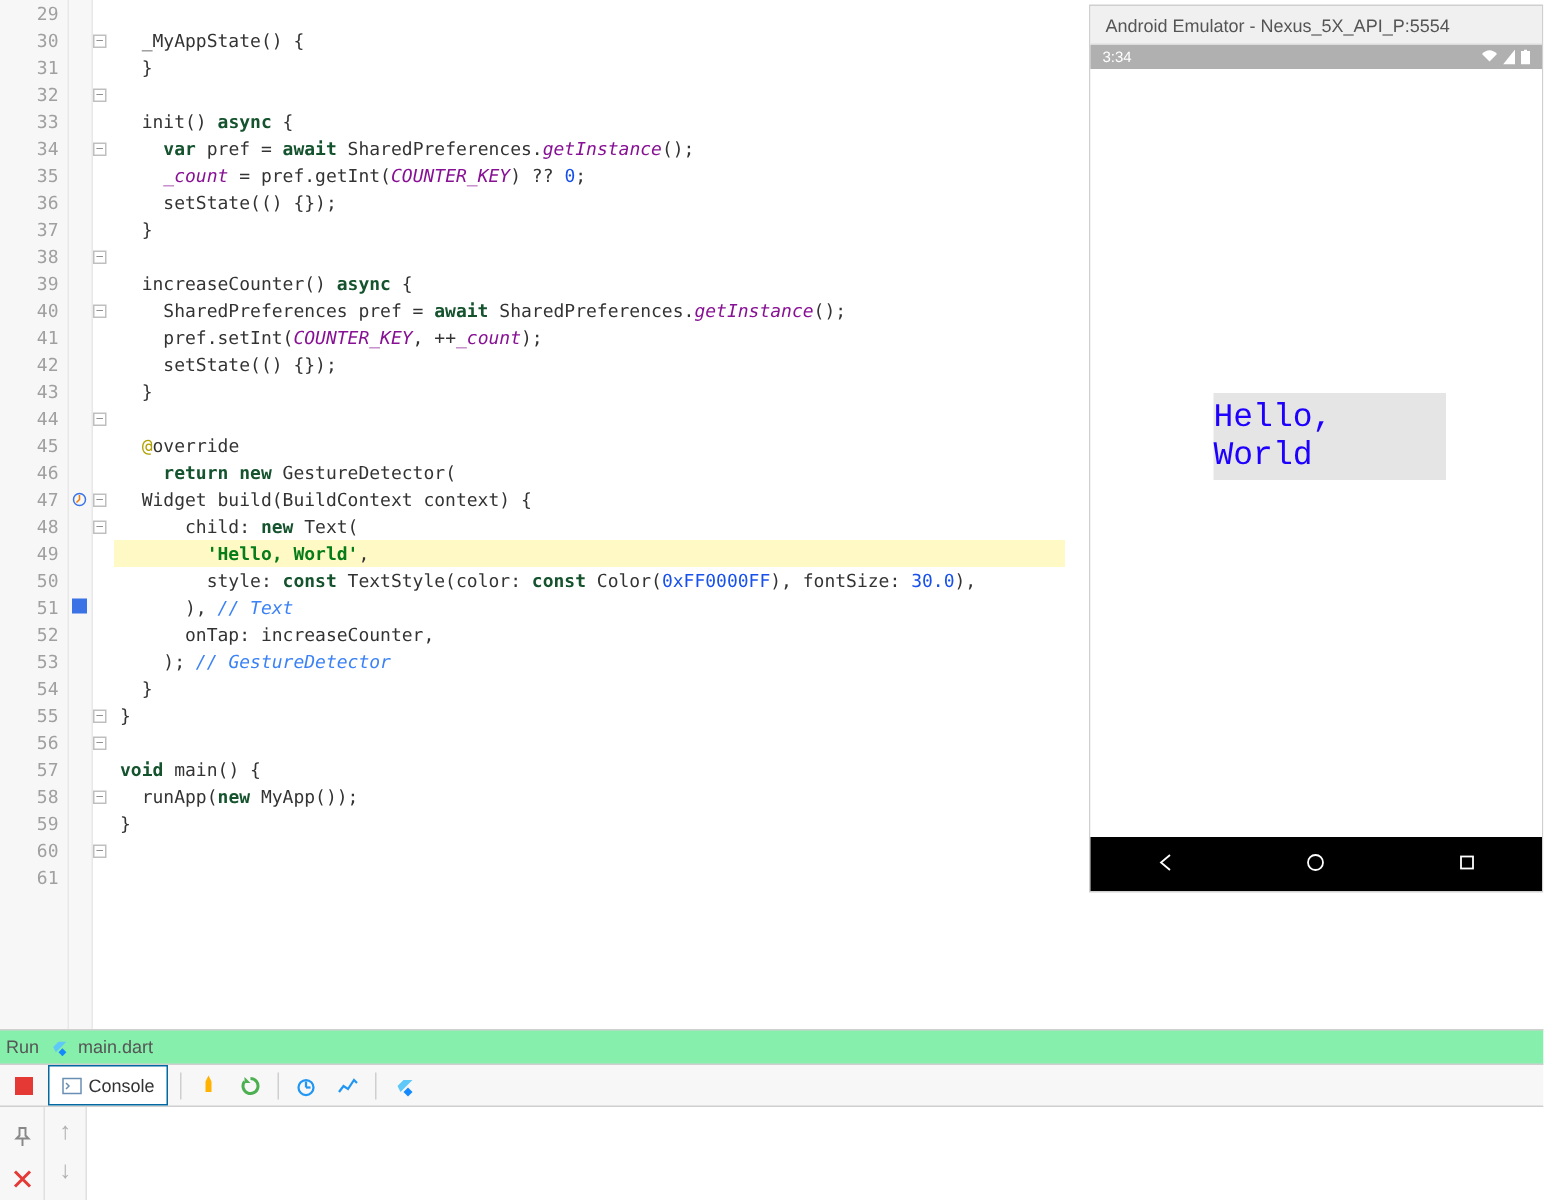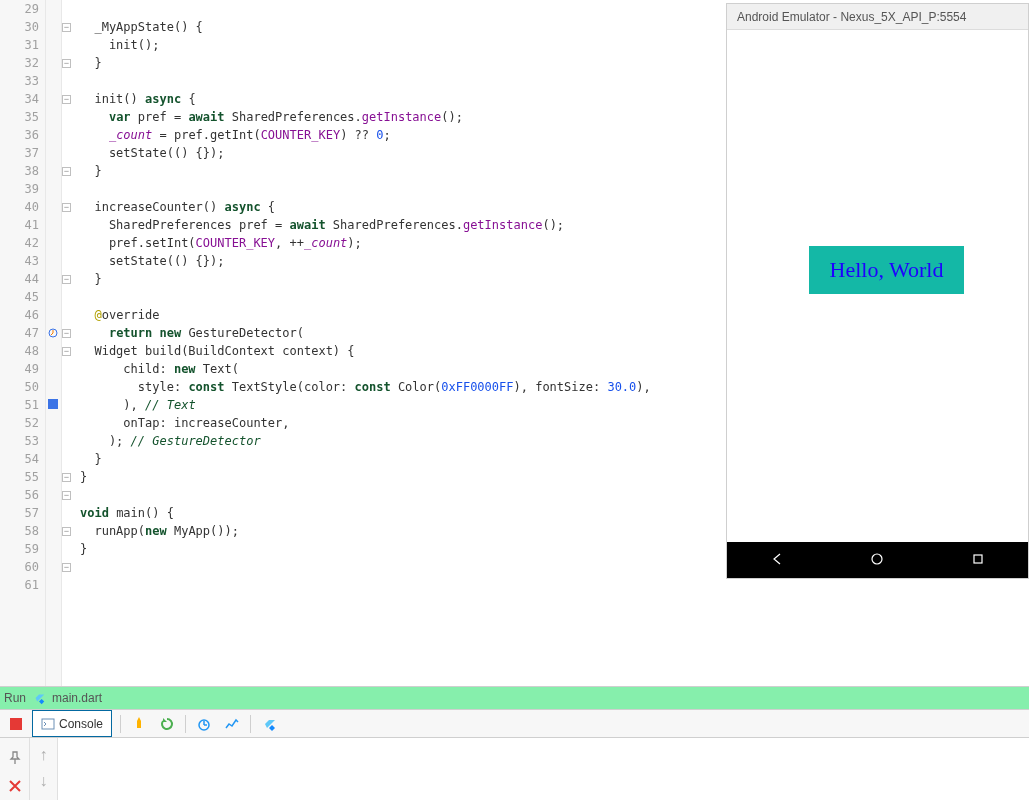--- a/index.html
+++ b/index.html
@@ -10,36 +10,36 @@
   .editor-pane { width: 710px; display: flex; overflow: hidden; background: #fff; }
   .gutter { width: 46px; background: #f7f7f7; border-right: 1px solid #e8e8e8; text-align: right; padding-right: 6px; font-family: "Consolas","Menlo",monospace; font-size: 12px; color: #a0a0a0; user-select: none; }
   .gutter-line { height: 18px; line-height: 18px; }
   .annot { width: 16px; background: #f7f7f7; border-right: 1px solid #e8e8e8; }
   .annot .gutter-line { height: 18px; position: relative; }
   .annot .mark-blue { position: absolute; left: 2px; top: 3px; width: 10px; height: 10px; background: #3b73e6; }
   .code { flex: 1; font-family: "Consolas","Menlo",monospace; font-size: 12px; color: #333; overflow: hidden; }
   .code-line { height: 18px; line-height: 18px; white-space: pre; padding-left: 4px; position: relative; }
   .hl-yellow { background: #fff9c6; }
   .orange-kw { color: #14532d; font-weight: bold; }
-  .purple { color: #871094; }
+  .purple { color: #871094; font-style: italic; }
   .purple2 { color: #871094; font-style: italic; }
   .num { color: #1750EB; }
   .str { color: #067D17; font-weight: bold; }
-  .cmt { color: #14532d; font-style: italic; }
+  .cmt { color: #3b82f6; font-style: italic; }
   .annot-text { color: #b0a000; }
   .fold-bar { width: 14px; background: #fff; position: relative; }
   .fold-line { height: 18px; }
   .fold-minus { display:inline-block; width:9px; height:9px; border:1px solid #bfbfbf; background:#fff; font-size:9px; line-height:7px; text-align:center; color:#8c8c8c; margin-top:4px; }
   
   .emulator-pane { flex:1; background:#fff; position: relative; }
   .emu-window { position: absolute; left: 16px; right: 0; top: 3px; border:1px solid #cfcfcf; background:#fff; }
   .emu-title { height: 26px; line-height: 26px; padding-left: 10px; font-size: 12px; color:#555; background:#f0f0f0; border-bottom:1px solid #dcdcdc; }
   .emu-status { height: 16px; background:#b0b0b0; color:#fff; font-size:10px; display:flex; align-items:center; padding:0 8px; justify-content: space-between; }
   .emu-body { height: 512px; background:#fff; position: relative; }
-  .hello-box { position:absolute; left:82px; top:216px; width:155px; height:48px; background:#14b8a6; color:#1e00ff; font-size:22px; display:flex; align-items:center; justify-content:center; font-family: Liberation Serif, serif; }
+  .hello-box { position:absolute; left:82px; top:216px; width:155px; height:58px; background:#e5e5e5; color:#1e00ff; font-size:22px; display:flex; align-items:center; justify-content:center; font-family: Liberation Mono, monospace; }
   .emu-nav { height: 36px; background:#000; display:flex; justify-content:space-around; align-items:center; color:#fff; }
   .nav-ic { width:14px; height:14px; }
   
   .run-bar { height: 24px; border-top:1px solid #cfcfcf; border-bottom:1px solid #cfcfcf; background:#86efac; display:flex; align-items:center; padding-left:4px; font-size:12px; color:#555; }
   .run-bar .flutter-ic { width:14px; height:14px; margin:0 6px; }
   .console-bar { height: 28px; border-bottom:1px solid #cfcfcf; background:#f7f7f7; display:flex; align-items:center; }
   .console-bar .stop-ic { width:12px; height:12px; background:#e53935; margin:0 10px; }
   .tab-btn { display:flex; align-items:center; padding:0 8px; height:100%; border:1px solid #0369a1; background:#fff; margin-right:4px; font-size:12px; }
   .tool-ic { width:16px; height:16px; margin:0 6px; display:flex; align-items:center; justify-content:center; }
   .sep { width:1px; height:18px; background:#cfcfcf; margin:0 4px; }
@@ -167,56 +167,71 @@
           <div class="fold-line"><span class="fold-minus">−</span></div>
           <div class="fold-line"></div>
           <div class="fold-line"><span class="fold-minus">−</span></div>
           <div class="fold-line"></div>
           <div class="fold-line"><span class="fold-minus">−</span></div>
           <div class="fold-line"></div>
         </div>
       <div class="code">
         <div class="code-line"></div>
         <div class="code-line">  _MyAppState() {</div>
-        <div class="code-line">    init();</div>
         <div class="code-line">  }</div>
         <div class="code-line"></div>
         <div class="code-line"><span>  init() </span><span class="orange-kw">async</span><span> {</span></div>
         <div class="code-line"><span>    </span><span class="orange-kw">var</span><span> pref = </span><span class="orange-kw">await</span><span> SharedPreferences.</span><span class="purple">getInstance</span><span>();</span></div>
         <div class="code-line"><span>    </span><span class="purple2">_count</span><span> = pref.getInt(</span><span class="purple">COUNTER_KEY</span><span>) ?? </span><span class="num">0</span><span>;</span></div>
         <div class="code-line">    setState(() {});</div>
         <div class="code-line">  }</div>
         <div class="code-line"></div>
         <div class="code-line"><span>  increaseCounter() </span><span class="orange-kw">async</span><span> {</span></div>
         <div class="code-line"><span>    SharedPreferences pref = </span><span class="orange-kw">await</span><span> SharedPreferences.</span><span class="purple">getInstance</span><span>();</span></div>
         <div class="code-line"><span>    pref.setInt(</span><span class="purple">COUNTER_KEY</span><span>, ++</span><span class="purple2">_count</span><span>);</span></div>
         <div class="code-line">    setState(() {});</div>
         <div class="code-line">  }</div>
         <div class="code-line"></div>
         <div class="code-line"><span>  </span><span class="annot-text">@</span><span>override</span></div>
         <div class="code-line"><span>    </span><span class="orange-kw">return new</span><span> GestureDetector(</span></div>
         <div class="code-line">  Widget build(BuildContext context) {</div>
         <div class="code-line"><span>      child: </span><span class="orange-kw">new</span><span> Text(</span></div>
+        <div class="code-line hl-yellow"><span>        </span><span class="str">'Hello, World'</span><span>,</span></div>
         <div class="code-line"><span>        style: </span><span class="orange-kw">const</span><span> TextStyle(color: </span><span class="orange-kw">const</span><span> Color(</span><span class="num">0xFF0000FF</span><span>), fontSize: </span><span class="num">30.0</span><span>),</span></div>
         <div class="code-line"><span>      ), </span><span class="cmt">// Text</span></div>
         <div class="code-line">      onTap: increaseCounter,</div>
         <div class="code-line"><span>    ); </span><span class="cmt">// GestureDetector</span></div>
         <div class="code-line">  }</div>
         <div class="code-line">}</div>
         <div class="code-line"></div>
         <div class="code-line"><span></span><span class="orange-kw">void</span><span> main() {</span></div>
         <div class="code-line"><span>  runApp(</span><span class="orange-kw">new</span><span> MyApp());</span></div>
         <div class="code-line">}</div>
         <div class="code-line"></div>
       </div>
     </div>
 
     <div class="emulator-pane">
       <div class="emu-window">
         <div class="emu-title">Android Emulator - Nexus_5X_API_P:5554</div>
+        <div class="emu-status">
+          <span>3:34</span>
+          <span class="status-icons">
+            <svg width="10" height="10" viewBox="0 0 10 10">
+                <path d="M0 3 L5 8 L10 3 Q5 -2 0 3" fill="#fff"></path>
+              </svg>
+            <svg width="8" height="10" viewBox="0 0 8 10">
+                <path d="M0 10 L8 10 L8 0 Z" fill="#fff"></path>
+              </svg>
+            <svg width="6" height="10" viewBox="0 0 6 10">
+                <rect x="0" y="1" width="6" height="9" fill="#fff"></rect>
+                <rect x="2" y="0" width="2" height="1" fill="#fff"></rect>
+              </svg>
+          </span>
+        </div>
         <div class="emu-body">
           <div class="hello-box">Hello, World</div>
         </div>
         <div class="emu-nav">
           <span>
             <svg class="nav-ic" viewBox="0 0 14 14">
                 <path d="M10 2 L4 7 L10 12" fill="none" stroke="#fff" stroke-width="1.2"></path>
               </svg>
           </span>
           <span>

